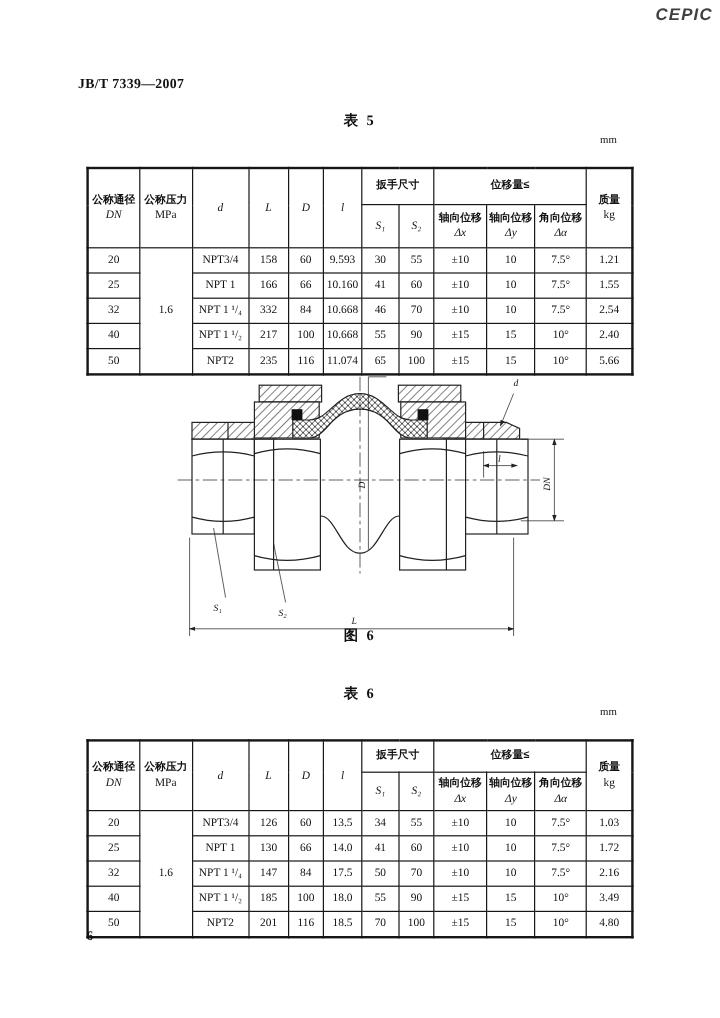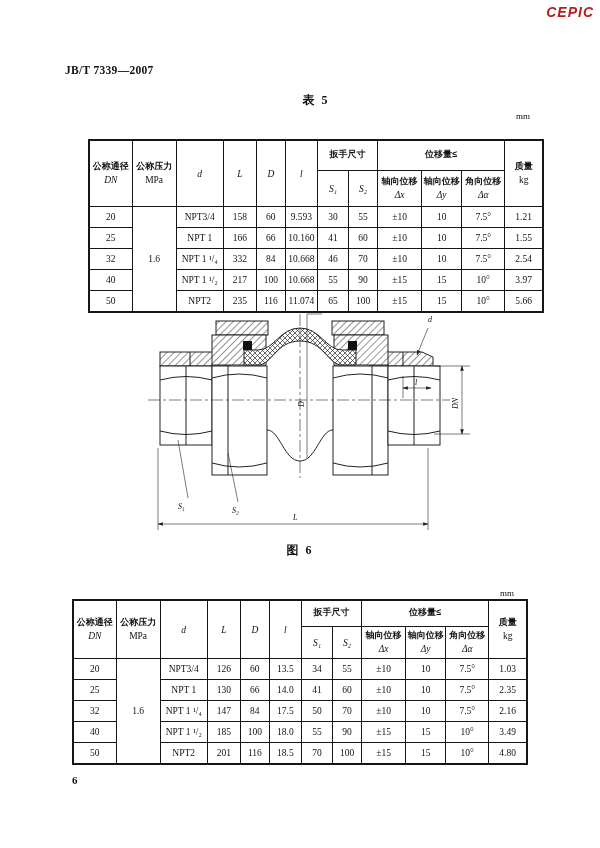--- a/index.html
+++ b/index.html
@@ -1,50 +1,50 @@
 <!DOCTYPE html>
 <html><head>
 <meta charset="utf-8">
 <style>
   html,body{margin:0;padding:0;background:#fff;}
   .page{position:relative;width:600px;height:848px;background:#ffffff;overflow:hidden;
         font-family:"Liberation Serif","DejaVu Sans",serif;color:#111;}
   .watermark{position:absolute;top:4px;right:6px;font-family:"Liberation Sans",sans-serif;
-        font-style:italic;font-weight:bold;font-size:14px;letter-spacing:1px;color:#b91c1c;}
+        font-style:italic;font-weight:bold;font-size:14px;letter-spacing:1px;color:#404040;}
   .doc-code{position:absolute;top:64px;left:65px;font-weight:bold;font-size:11.5px;letter-spacing:.3px;}
   .block{position:absolute;left:72px;width:456px;}
   .tbl-caption{width:100%;text-align:center;font-weight:bold;font-size:12px;letter-spacing:2px;}
   .unit{position:absolute;right:14px;font-size:9px;}
   table.dtable{border-collapse:collapse;table-layout:fixed;width:456px;
         border:2px solid #161616;}
   table.dtable td{border:1px solid #161616;text-align:center;vertical-align:middle;
         padding:0;font-size:9.5px;overflow:hidden;}
   .zh{font-weight:bold;font-size:9px;line-height:13px;display:block;font-family:Liberation Mono, monospace;}
   .ln{display:block;line-height:13px;font-size:9.5px;}
   .var{font-style:italic;font-family:"Liberation Serif",serif;}
   tr.h1 td{height:29px;}
   tr.h2 td{height:35px;}
   .t6 tr.h1 td{height:25px;}
   .t6 tr.h2 td{height:31px;}
   tr.dr td{height:20px;}
   .fig{position:absolute;left:140px;top:308px;}
-  .fig-caption{position:absolute;left:72px;top:542px;width:456px;text-align:center;
+  .fig-caption{position:absolute;left:72px;top:521px;width:456px;text-align:center;
         font-weight:bold;font-size:12px;letter-spacing:2px;}
   .page-num{position:absolute;left:72px;top:774px;font-weight:bold;font-size:11px;}
   svg text{font-family:"Liberation Serif",serif;}
 </style>
 </head>
 <body>
 
 <div class="page">
 
   <div class="watermark">CEPIC</div>
   <div class="doc-code">JB/T 7339—2007</div>
 
-  <div class="block" style="top:92px;margin-left:16px;">
+  <div class="block" style="top:92px;">
     <div class="tbl-caption">表  5</div>
     <div class="unit" style="top:19px;">mm</div>
     <table class="dtable t5" style="margin-top:30px;">
       <colgroup>
         <col style="width:43px">
           <col style="width:44px">
           <col style="width:47px">
           <col style="width:33px">
         <col style="width:29px">
           <col style="width:32px">
@@ -140,21 +140,21 @@
         <td>40</td>
         <td>NPT 1 ¹/₂</td>
         <td>217</td>
         <td>100</td>
         <td>10.668</td>
         <td>55</td>
         <td>90</td>
         <td>±15</td>
         <td>15</td>
         <td>10°</td>
-        <td>3.97</td>
+        <td>2.40</td>
       </tr>
       <tr class="dr">
         <td>50</td>
         <td>NPT2</td>
         <td>235</td>
         <td>116</td>
         <td>11.074</td>
         <td>65</td>
         <td>100</td>
         <td>±15</td>
@@ -244,20 +244,21 @@
         <text transform="translate(164,99) rotate(-90)">D</text>
         <text x="38" y="201">S₁</text>
         <text x="92" y="205">S₂</text>
         <text x="153" y="212">L</text>
       </g>
     </svg>
   </div>
   <div class="fig-caption">图  6</div>
 
   <div class="block" style="top:570px;">
+    <div class="tbl-caption">表  6</div>
     <div class="unit" style="top:18px;">mm</div>
     <table class="dtable t6" style="margin-top:29px;">
       <colgroup>
         <col style="width:43px">
           <col style="width:44px">
           <col style="width:47px">
           <col style="width:33px">
         <col style="width:29px">
           <col style="width:32px">
           <col style="width:31px">
@@ -326,21 +327,21 @@
         <td>25</td>
         <td>NPT 1</td>
         <td>130</td>
         <td>66</td>
         <td>14.0</td>
         <td>41</td>
         <td>60</td>
         <td>±10</td>
         <td>10</td>
         <td>7.5°</td>
-        <td>2.35</td>
+        <td>1.72</td>
       </tr>
       <tr class="dr">
         <td>32</td>
         <td>NPT 1 ¹/₄</td>
         <td>147</td>
         <td>84</td>
         <td>17.5</td>
         <td>50</td>
         <td>70</td>
         <td>±10</td>

